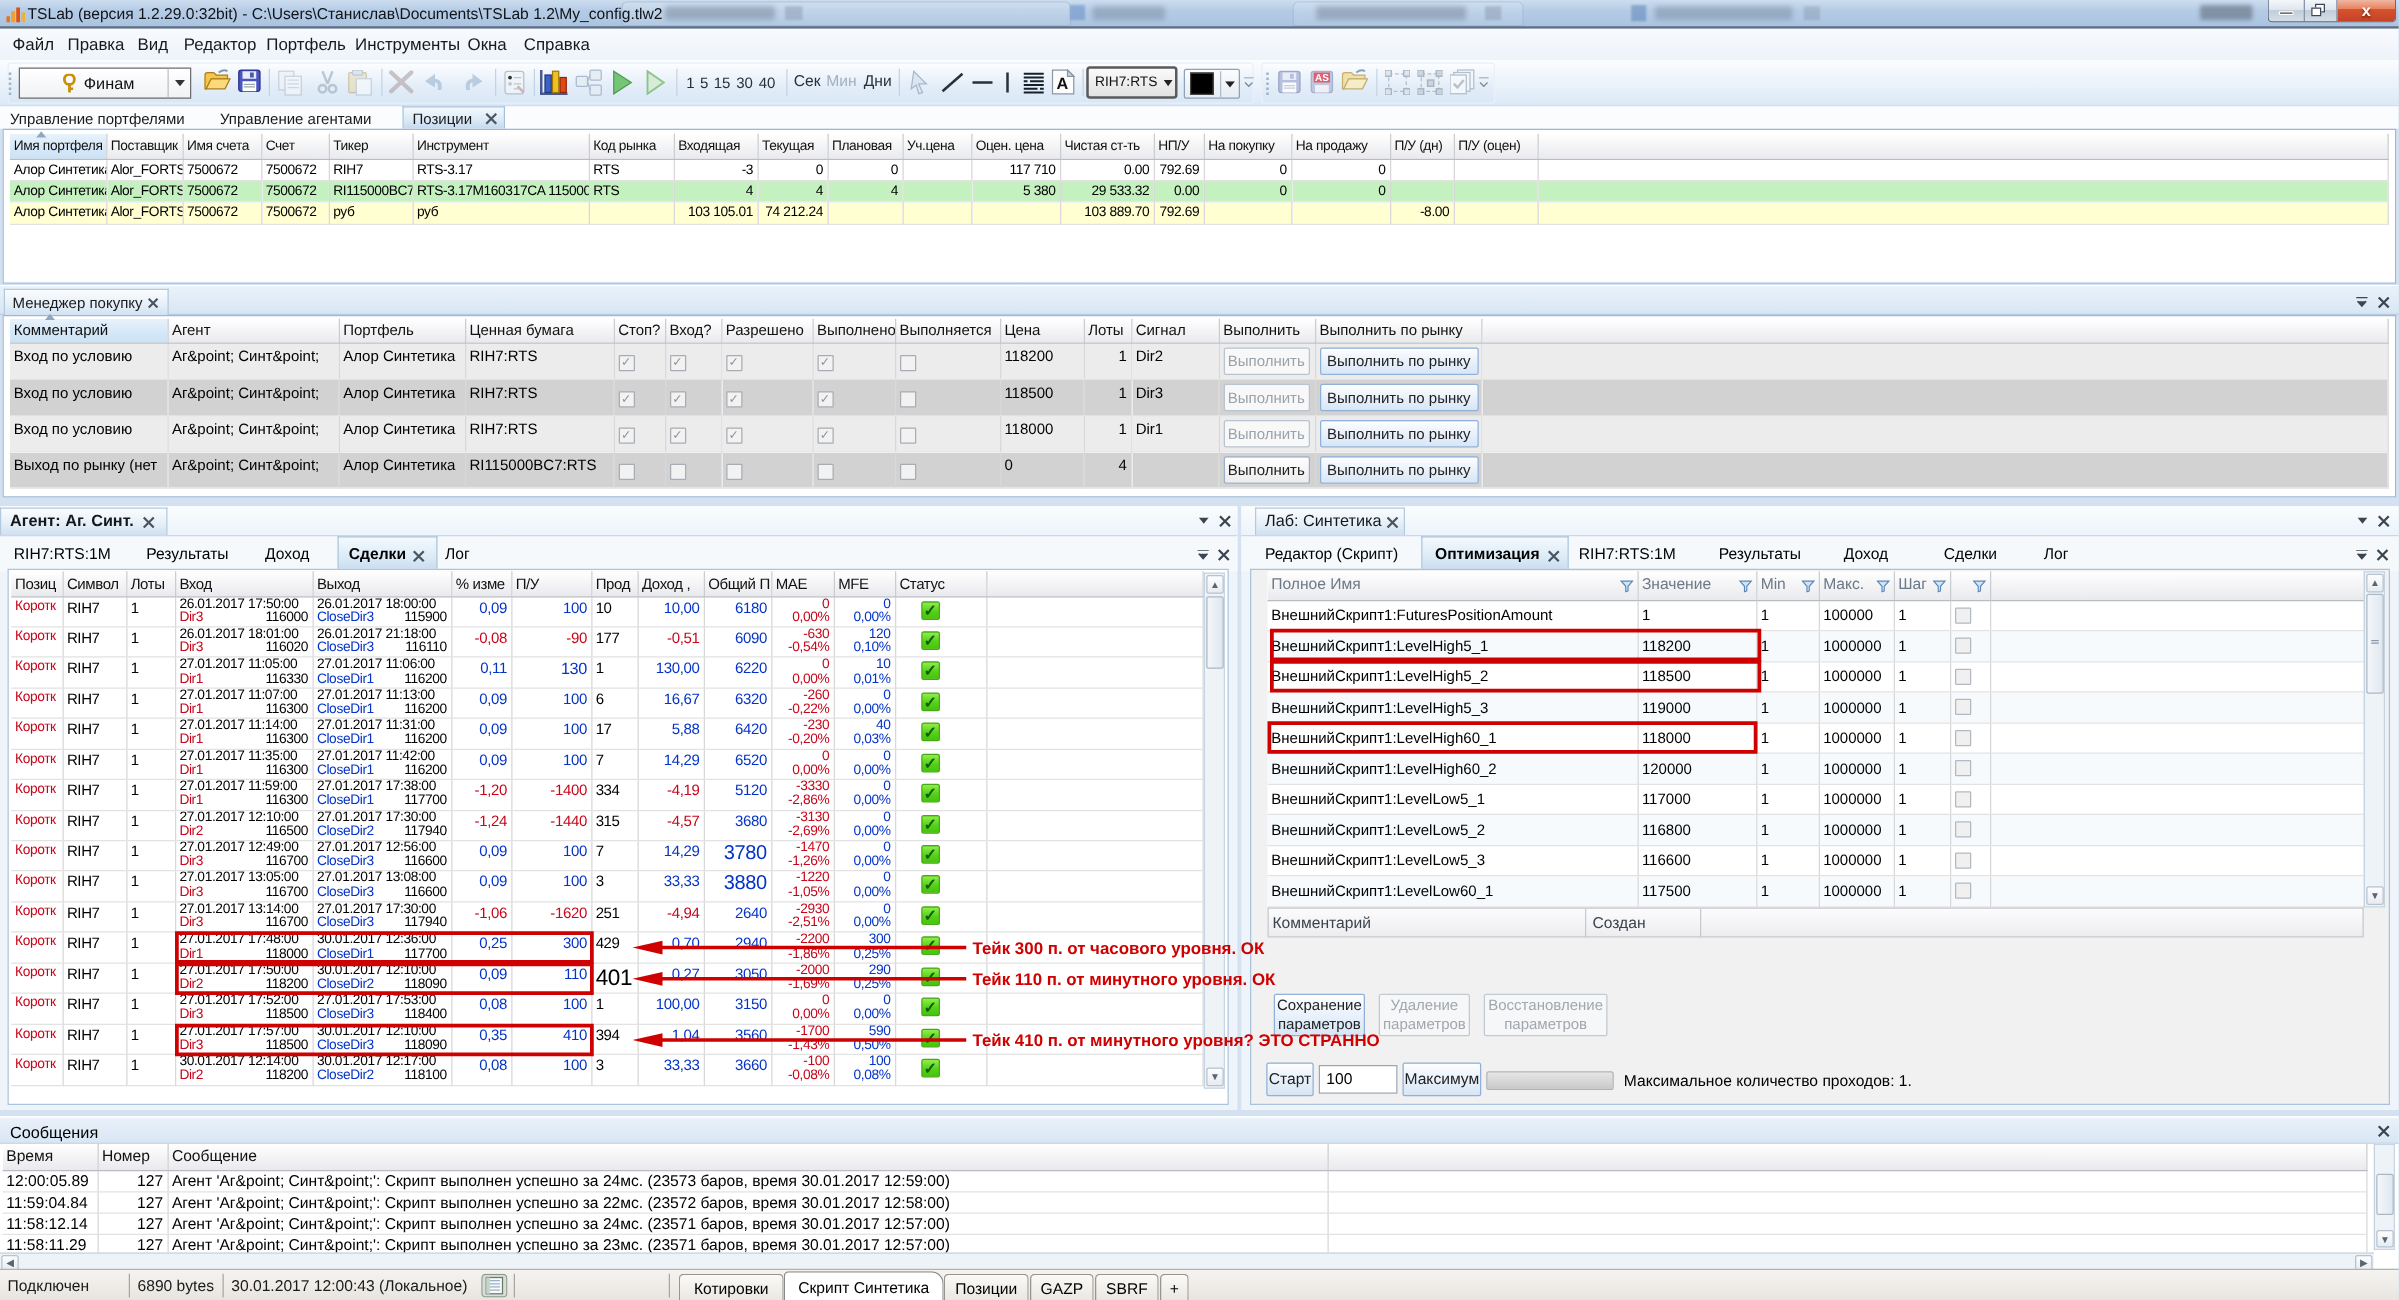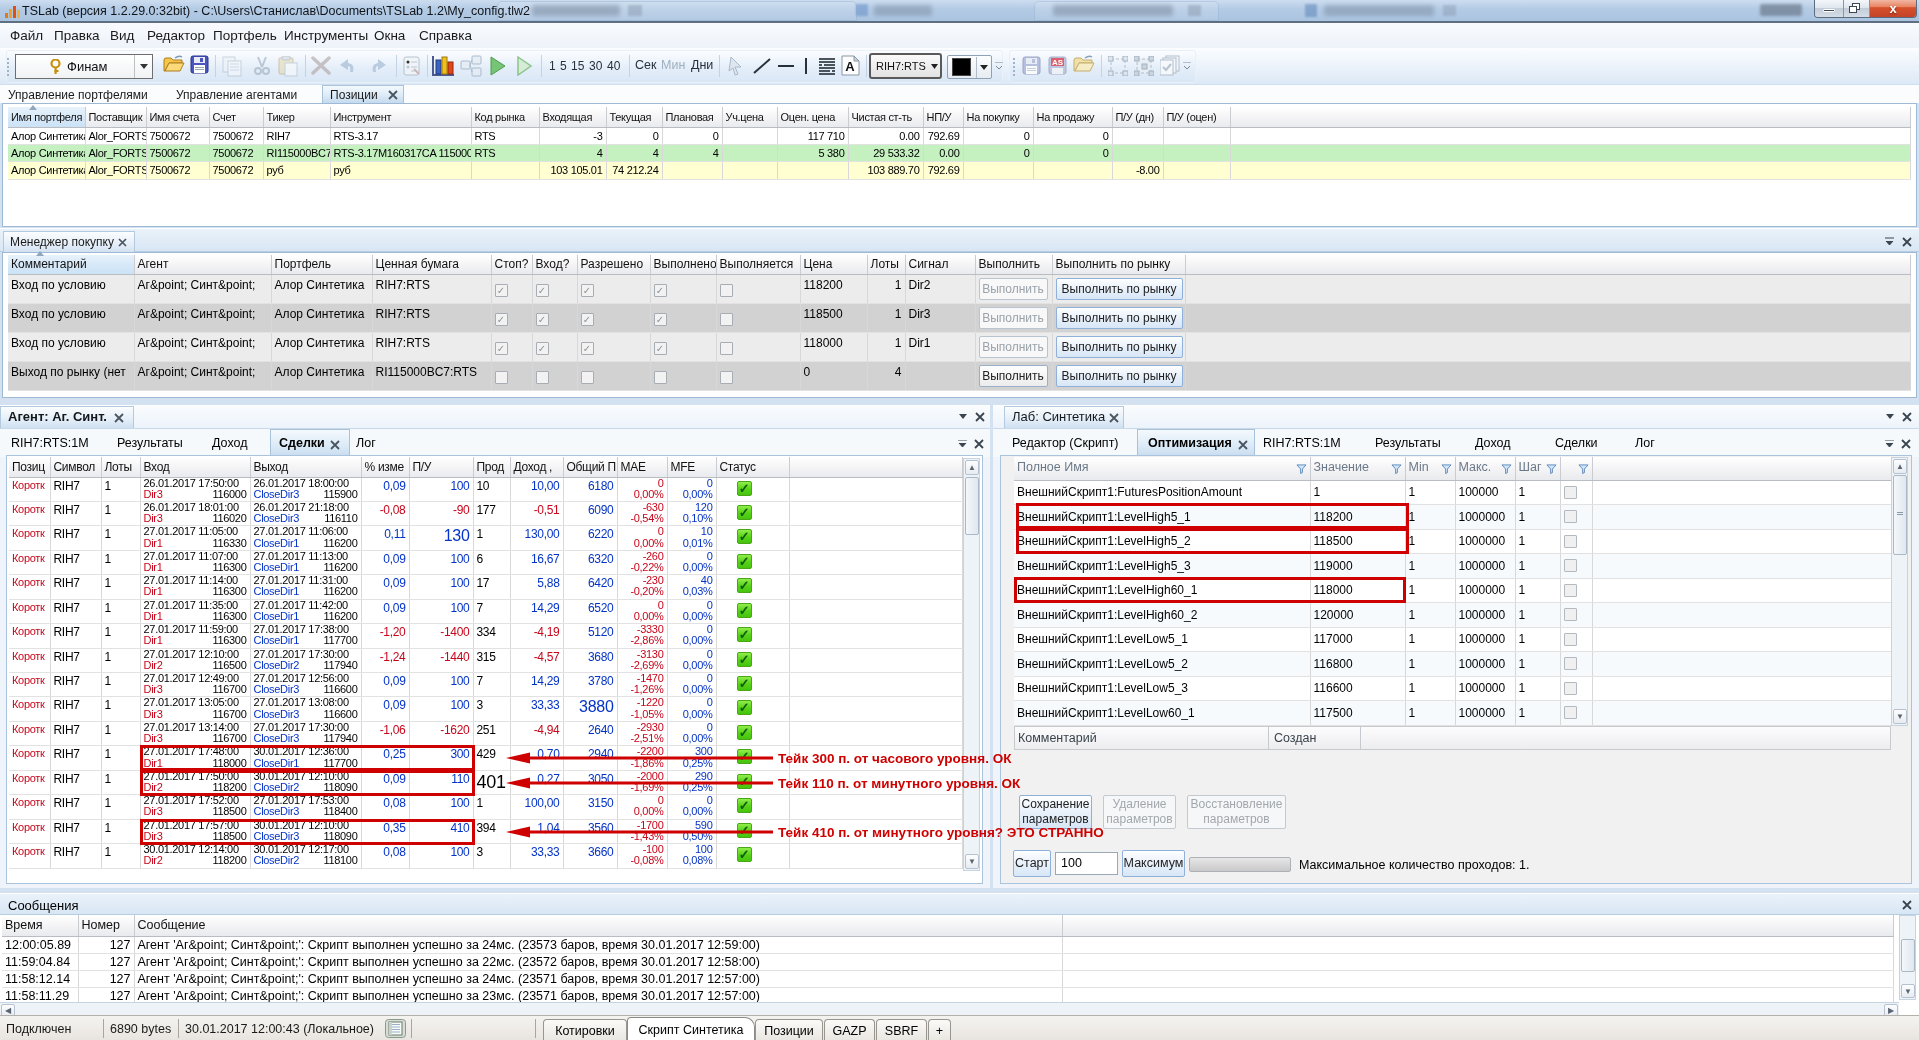--- a/index.html
+++ b/index.html
@@ -675,21 +675,21 @@
 <td class="cell" style="padding-top:1px;font-size:12px">1</td>
 <td class="cell">
             <div style="line-height:11.2px">27.01.2017 11:05:00</div>
             <div style="line-height:11.2px"><span class="red">Dir1</span><span style="float:right">116330</span></div>
           </td>
 <td class="cell">
             <div style="line-height:11.2px">27.01.2017 11:06:00</div>
             <div style="line-height:11.2px"><span class="blu">CloseDir1</span><span style="float:right">116200</span></div>
           </td>
 <td class="cell rt blu" style="padding-top:1px;font-size:12px">0,11</td>
-<td class="cell rt blu" style="padding-top:1px;font-size:16px">130</td>
+<td class="cell rt blu" style="padding-top:1px;font-size:13px">130</td>
 <td class="cell" style="padding-top:1px;font-size:12px">1</td>
 <td class="cell rt blu" style="padding-top:1px;font-size:12px">130,00</td>
 <td class="cell rt blu" style="padding-top:1px;font-size:12px">6220</td>
 <td class="cell rt">
             <div style="line-height:11.2px" class="red">0</div>
             <div style="line-height:11.2px" class="red">0,00%</div>
           </td>
 <td class="cell rt">
             <div style="line-height:11.2px" class="blu">10</div>
             <div style="line-height:11.2px" class="blu">0,01%</div>
@@ -846,21 +846,21 @@
             <div style="line-height:11.2px"><span class="red">Dir3</span><span style="float:right">116700</span></div>
           </td>
 <td class="cell">
             <div style="line-height:11.2px">27.01.2017 12:56:00</div>
             <div style="line-height:11.2px"><span class="blu">CloseDir3</span><span style="float:right">116600</span></div>
           </td>
 <td class="cell rt blu" style="padding-top:1px;font-size:12px">0,09</td>
 <td class="cell rt blu" style="padding-top:1px;font-size:12px">100</td>
 <td class="cell" style="padding-top:1px;font-size:12px">7</td>
 <td class="cell rt blu" style="padding-top:1px;font-size:12px">14,29</td>
-<td class="cell rt blu" style="padding-top:1px;font-size:12px">3780</td>
+<td class="cell rt blu" style="padding-top:1px;font-size:16px">3780</td>
 <td class="cell rt">
             <div style="line-height:11.2px" class="red">-1470</div>
             <div style="line-height:11.2px" class="red">-1,26%</div>
           </td>
 <td class="cell rt">
             <div style="line-height:11.2px" class="blu">0</div>
             <div style="line-height:11.2px" class="blu">0,00%</div>
           </td>
 <td class="cell" style="padding-top:2px"><span class="gchk">✓</span></td>
 <td class="cell"></td>

